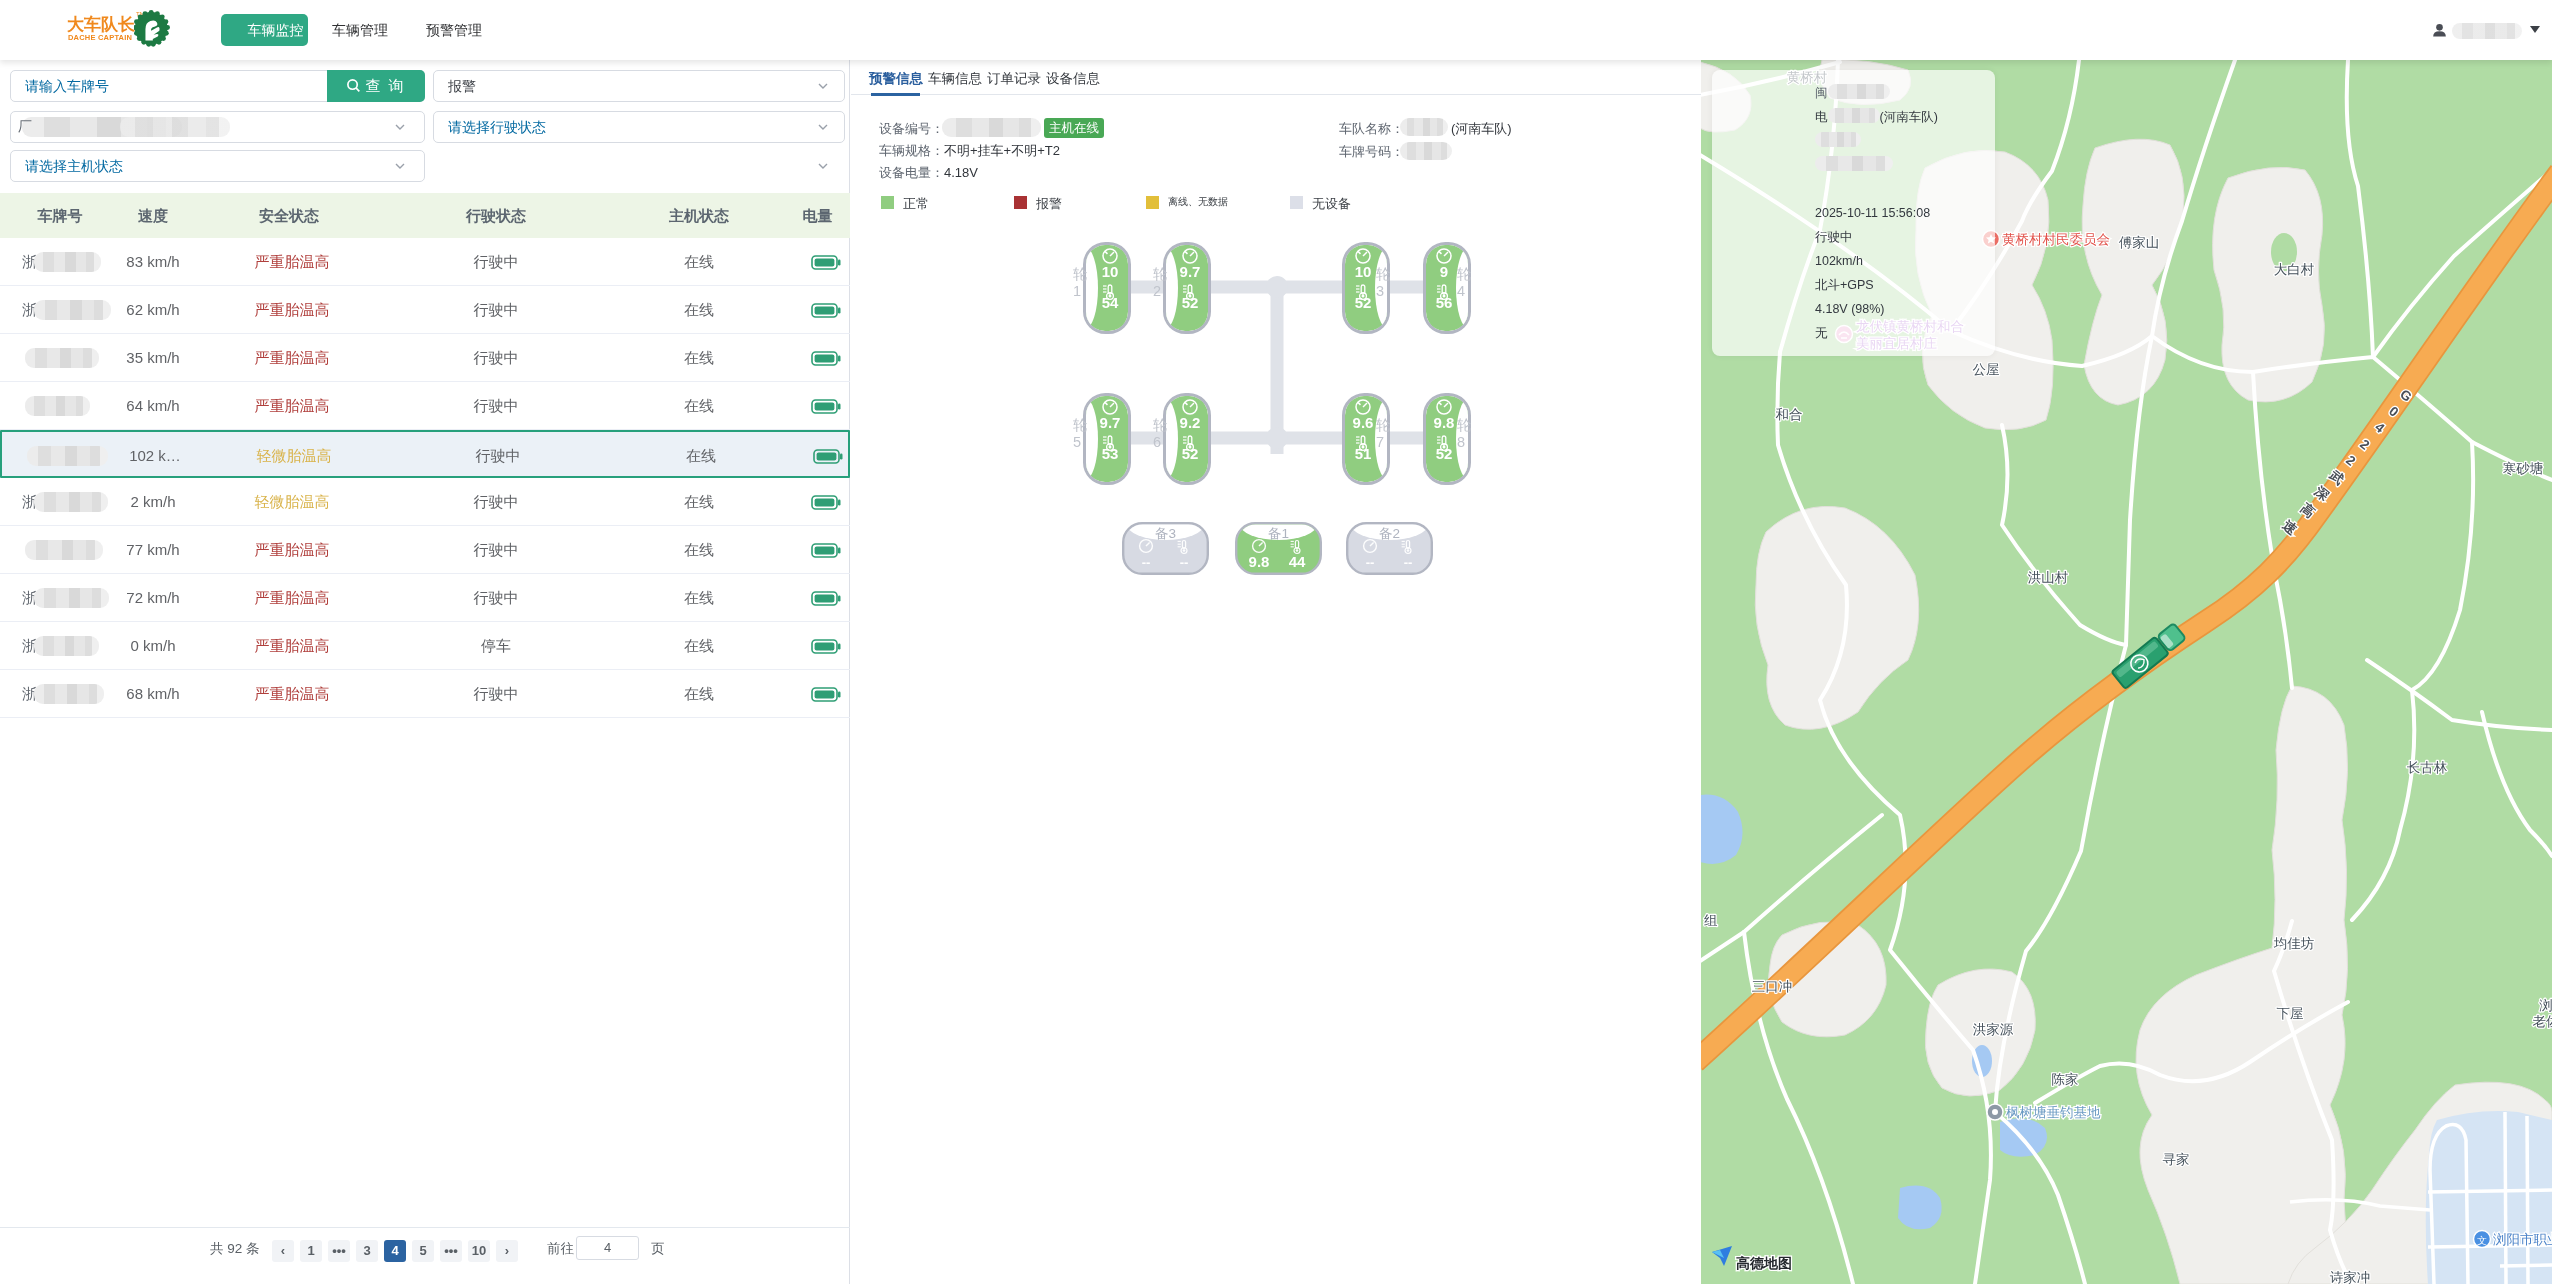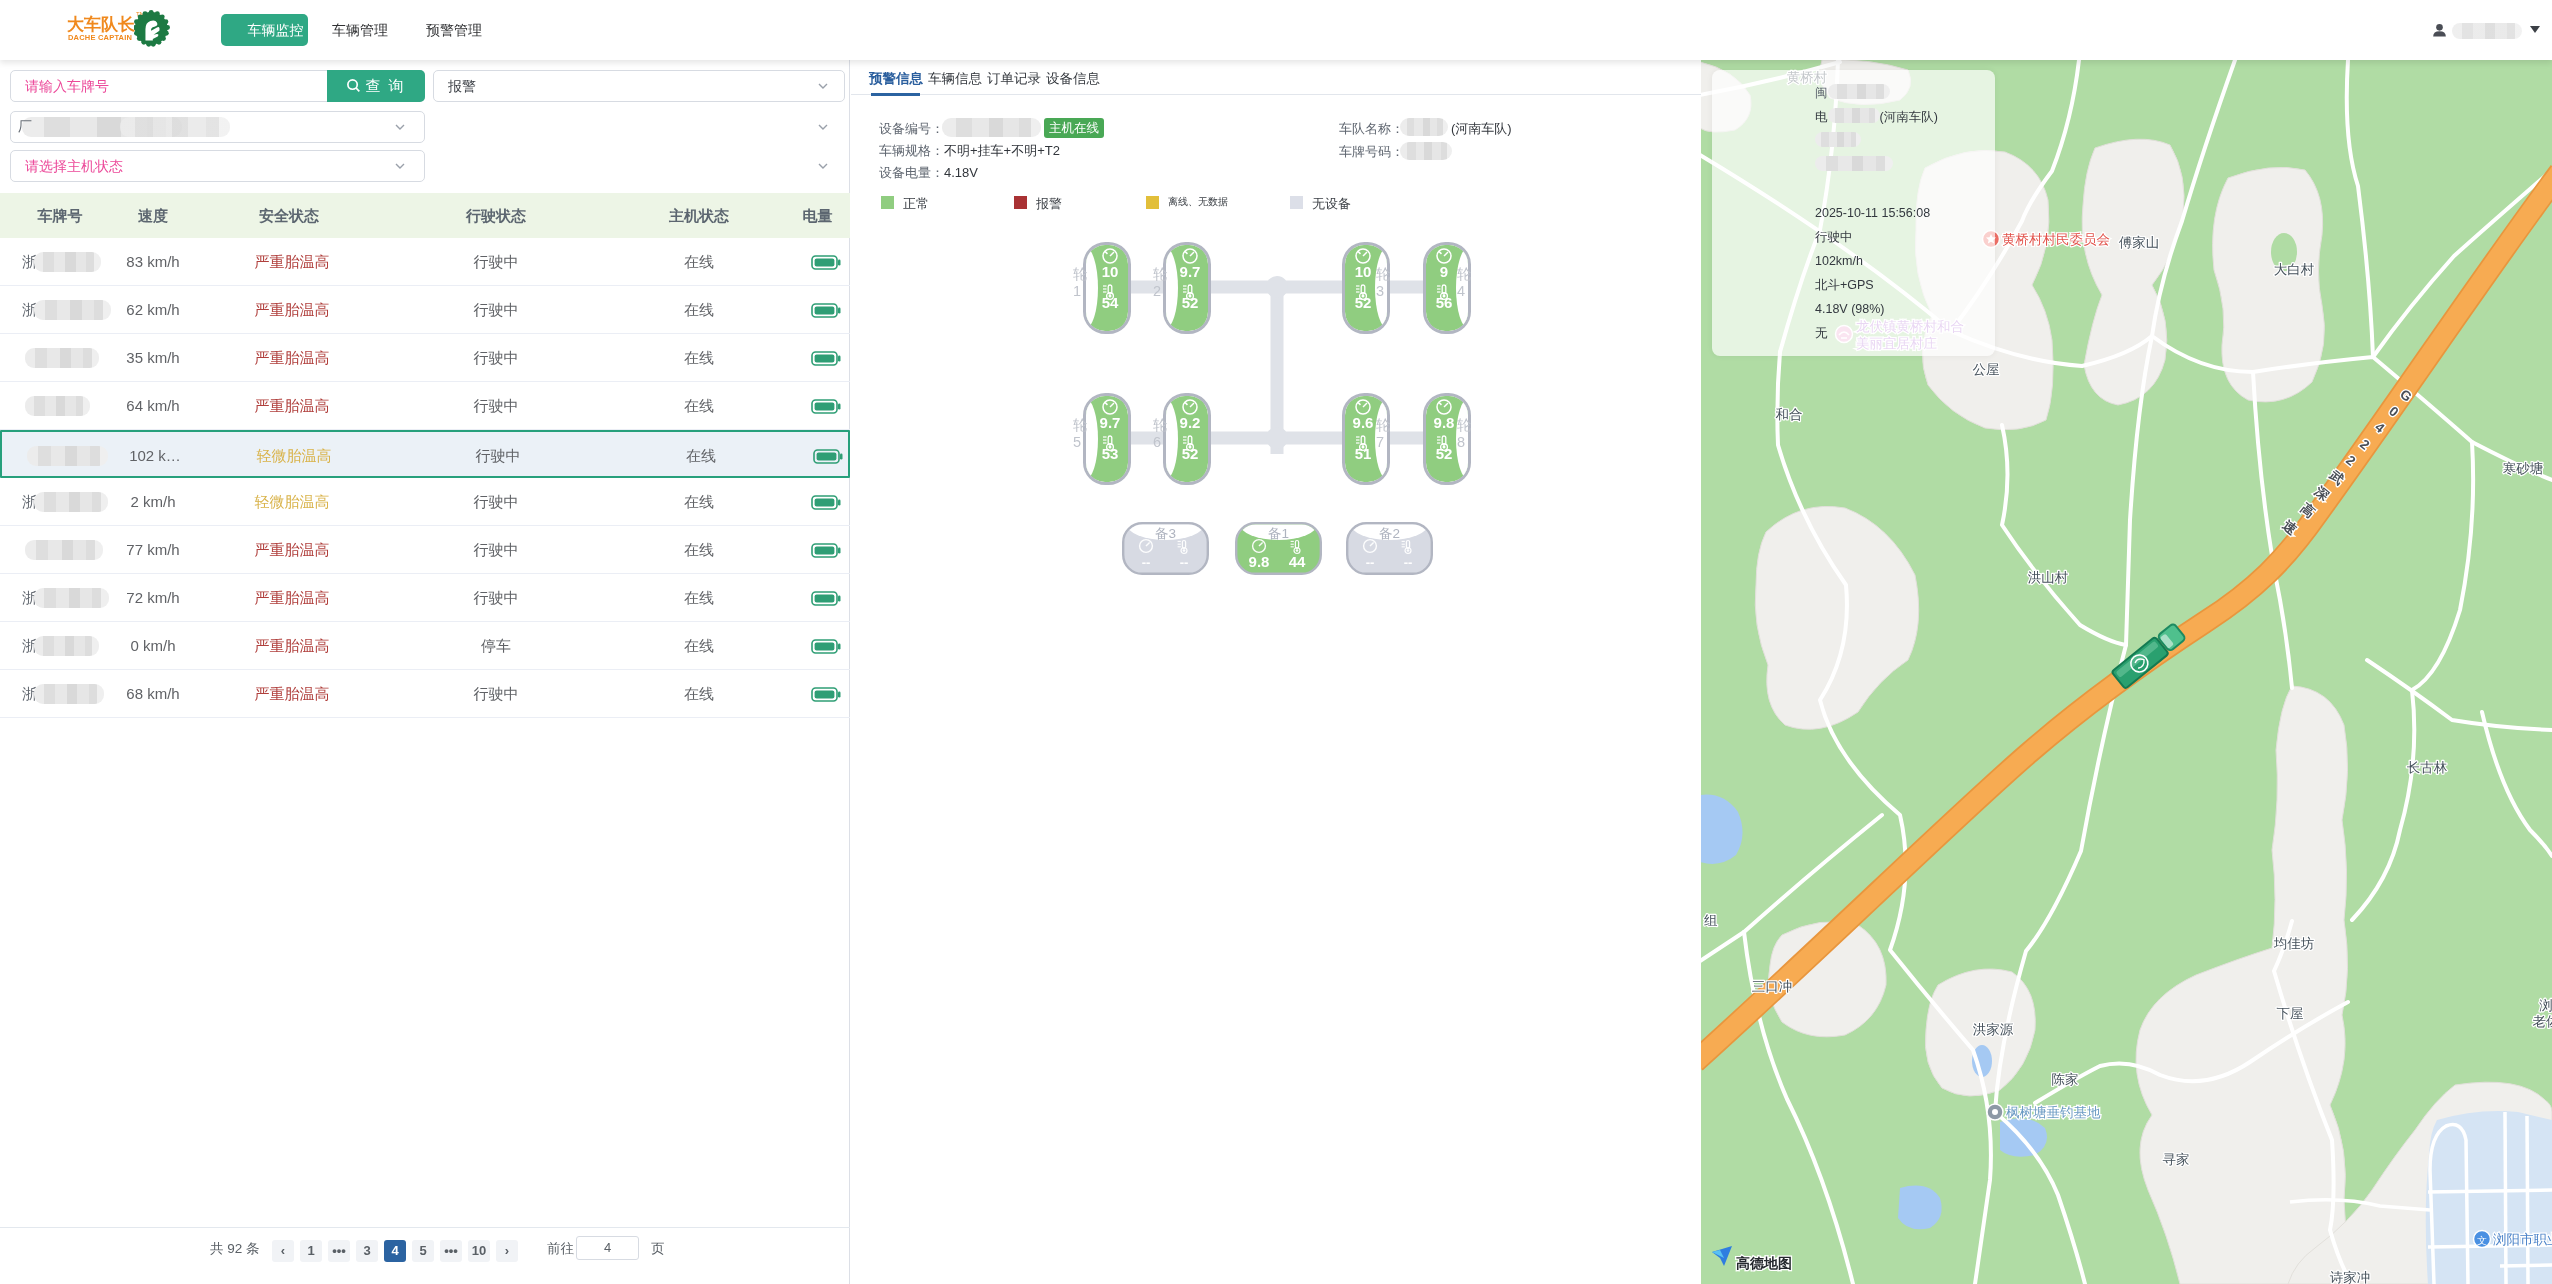--- a/index.html
+++ b/index.html
@@ -13,21 +13,21 @@
 .logo-en { position:absolute; left:68px; top:33px; color:#f0891d; font-size:7.5px; font-weight:bold; letter-spacing:0.2px; }
 .logo-badge { position:absolute; left:134px; top:7px; }
 .nav-btn { position:absolute; top:14px; height:32px; line-height:32px; text-align:center; font-size:14px; color:#303133; }
 .nav-active { background:#2fa884; color:#fff; border-radius:5px;padding-left:22px; }
 .usr { position:absolute; top:0; height:60px; color:#4a4d55; }
 
 #left { position:absolute; left:0; top:60px; width:850px; height:1224px; background:#fff; border-right:1px solid #dcdfe6; }
 #mid { position:absolute; left:851px; top:60px; width:850px; height:1224px; background:#fff; }
 #map { position:absolute; left:1701px; top:60px; width:851px; height:1224px; overflow:hidden; }
 
-.inp { position:absolute; background:#fff; border:1px solid #d7dbe2; border-radius:5px; height:32px; line-height:30px; padding-left:14px; color:#ec4899; font-size:14px; }
+.inp { position:absolute; background:#fff; border:1px solid #d7dbe2; border-radius:5px; height:32px; line-height:30px; padding-left:14px; color:#0369a1; font-size:14px; }
 .chev { position:absolute; width:10px; height:10px; }
 .blurblk { background:linear-gradient(90deg,#ececec 0 14%,#dedede 14% 30%,#e8e8e8 30% 47%,#d9d9d9 47% 62%,#e6e6e6 62% 78%,#dddddd 78% 90%,#efefef 90%); border-radius:9px; }
 .btn-q { position:absolute; left:327px; top:70px; width:98px; height:32px; background:#2fa884; border-radius:0 5px 5px 0; color:#fff; font-size:15px; text-align:center; line-height:32px; letter-spacing:2px; }
 
 .th { position:absolute; top:133px; height:45px; background:#edf5e6; color:#5c6670; font-weight:bold; font-size:15px; line-height:45px; text-align:center; }
 .tr { position:absolute; width:850px; height:48px; border-bottom:1px solid #ebeef5; }
 .td { position:absolute; height:48px; line-height:48px; text-align:center; font-size:15px; color:#606266; }
 .red { color:#b03f3c; }
 .yel { color:#d9b34a; }
 .plate { position:absolute; top:14px; height:20px; }
@@ -98,20 +98,21 @@
       <path d="M1 3 L5 7 L9 3" fill="none" stroke="#9aa0aa" stroke-width="1.4"></path>
     </svg>
 
   <div class="inp" style="left:10px; top:51px; width:415px;"></div>
   <div class="blurblk" style="position:absolute; left:22px; top:57px; width:160px; height:20px;"></div>
   <div class="blurblk" style="position:absolute; left:120px; top:57px; width:110px; height:20px; opacity:.8;"></div>
   <div style="position:absolute; left:18px; top:58px; color:#6a7078;">厂</div>
   <svg class="chev" style="left:395px; top:62px;" viewBox="0 0 10 10">
       <path d="M1 3 L5 7 L9 3" fill="none" stroke="#9aa0aa" stroke-width="1.4"></path>
     </svg>
+  <div class="inp" style="left:433px; top:51px; width:412px;">请选择行驶状态</div>
   <svg class="chev" style="left:818px; top:62px;" viewBox="0 0 10 10">
       <path d="M1 3 L5 7 L9 3" fill="none" stroke="#9aa0aa" stroke-width="1.4"></path>
     </svg>
 
   <div class="inp" style="left:10px; top:90px; width:415px;">请选择主机状态</div>
   <svg class="chev" style="left:395px; top:101px;" viewBox="0 0 10 10">
       <path d="M1 3 L5 7 L9 3" fill="none" stroke="#9aa0aa" stroke-width="1.4"></path>
     </svg>
   <svg class="chev" style="left:818px; top:101px;" viewBox="0 0 10 10">
       <path d="M1 3 L5 7 L9 3" fill="none" stroke="#9aa0aa" stroke-width="1.4"></path>

